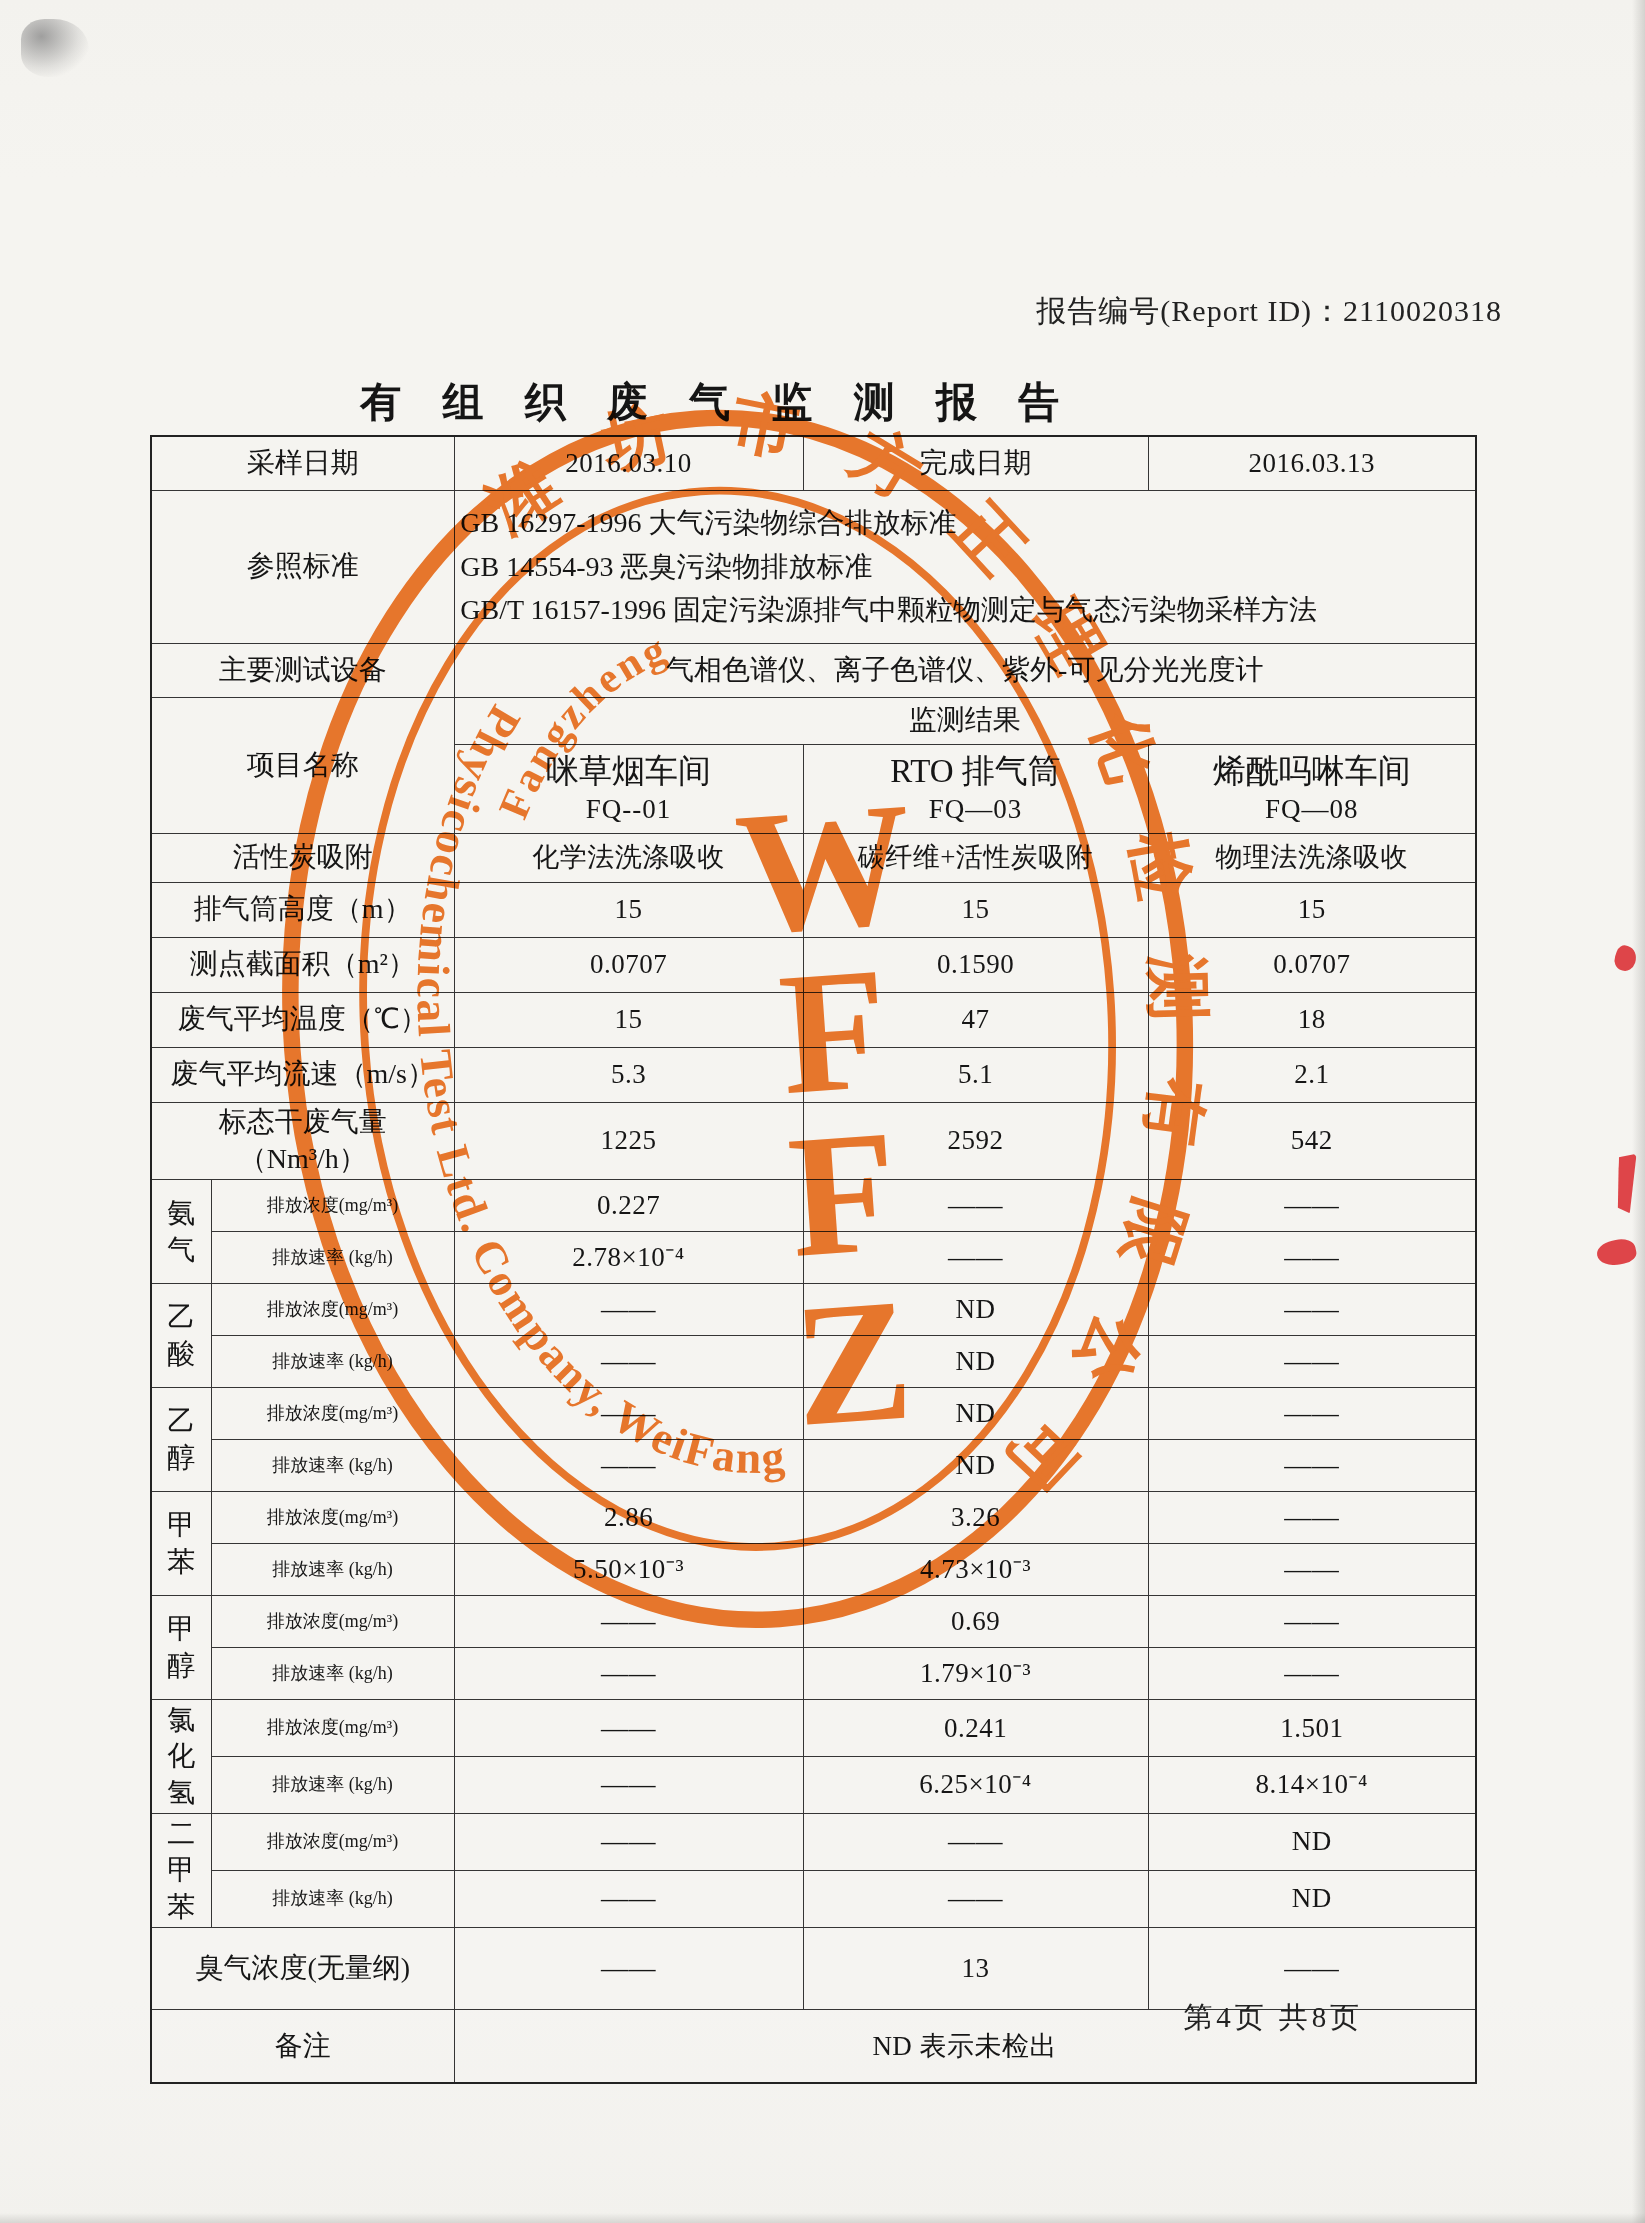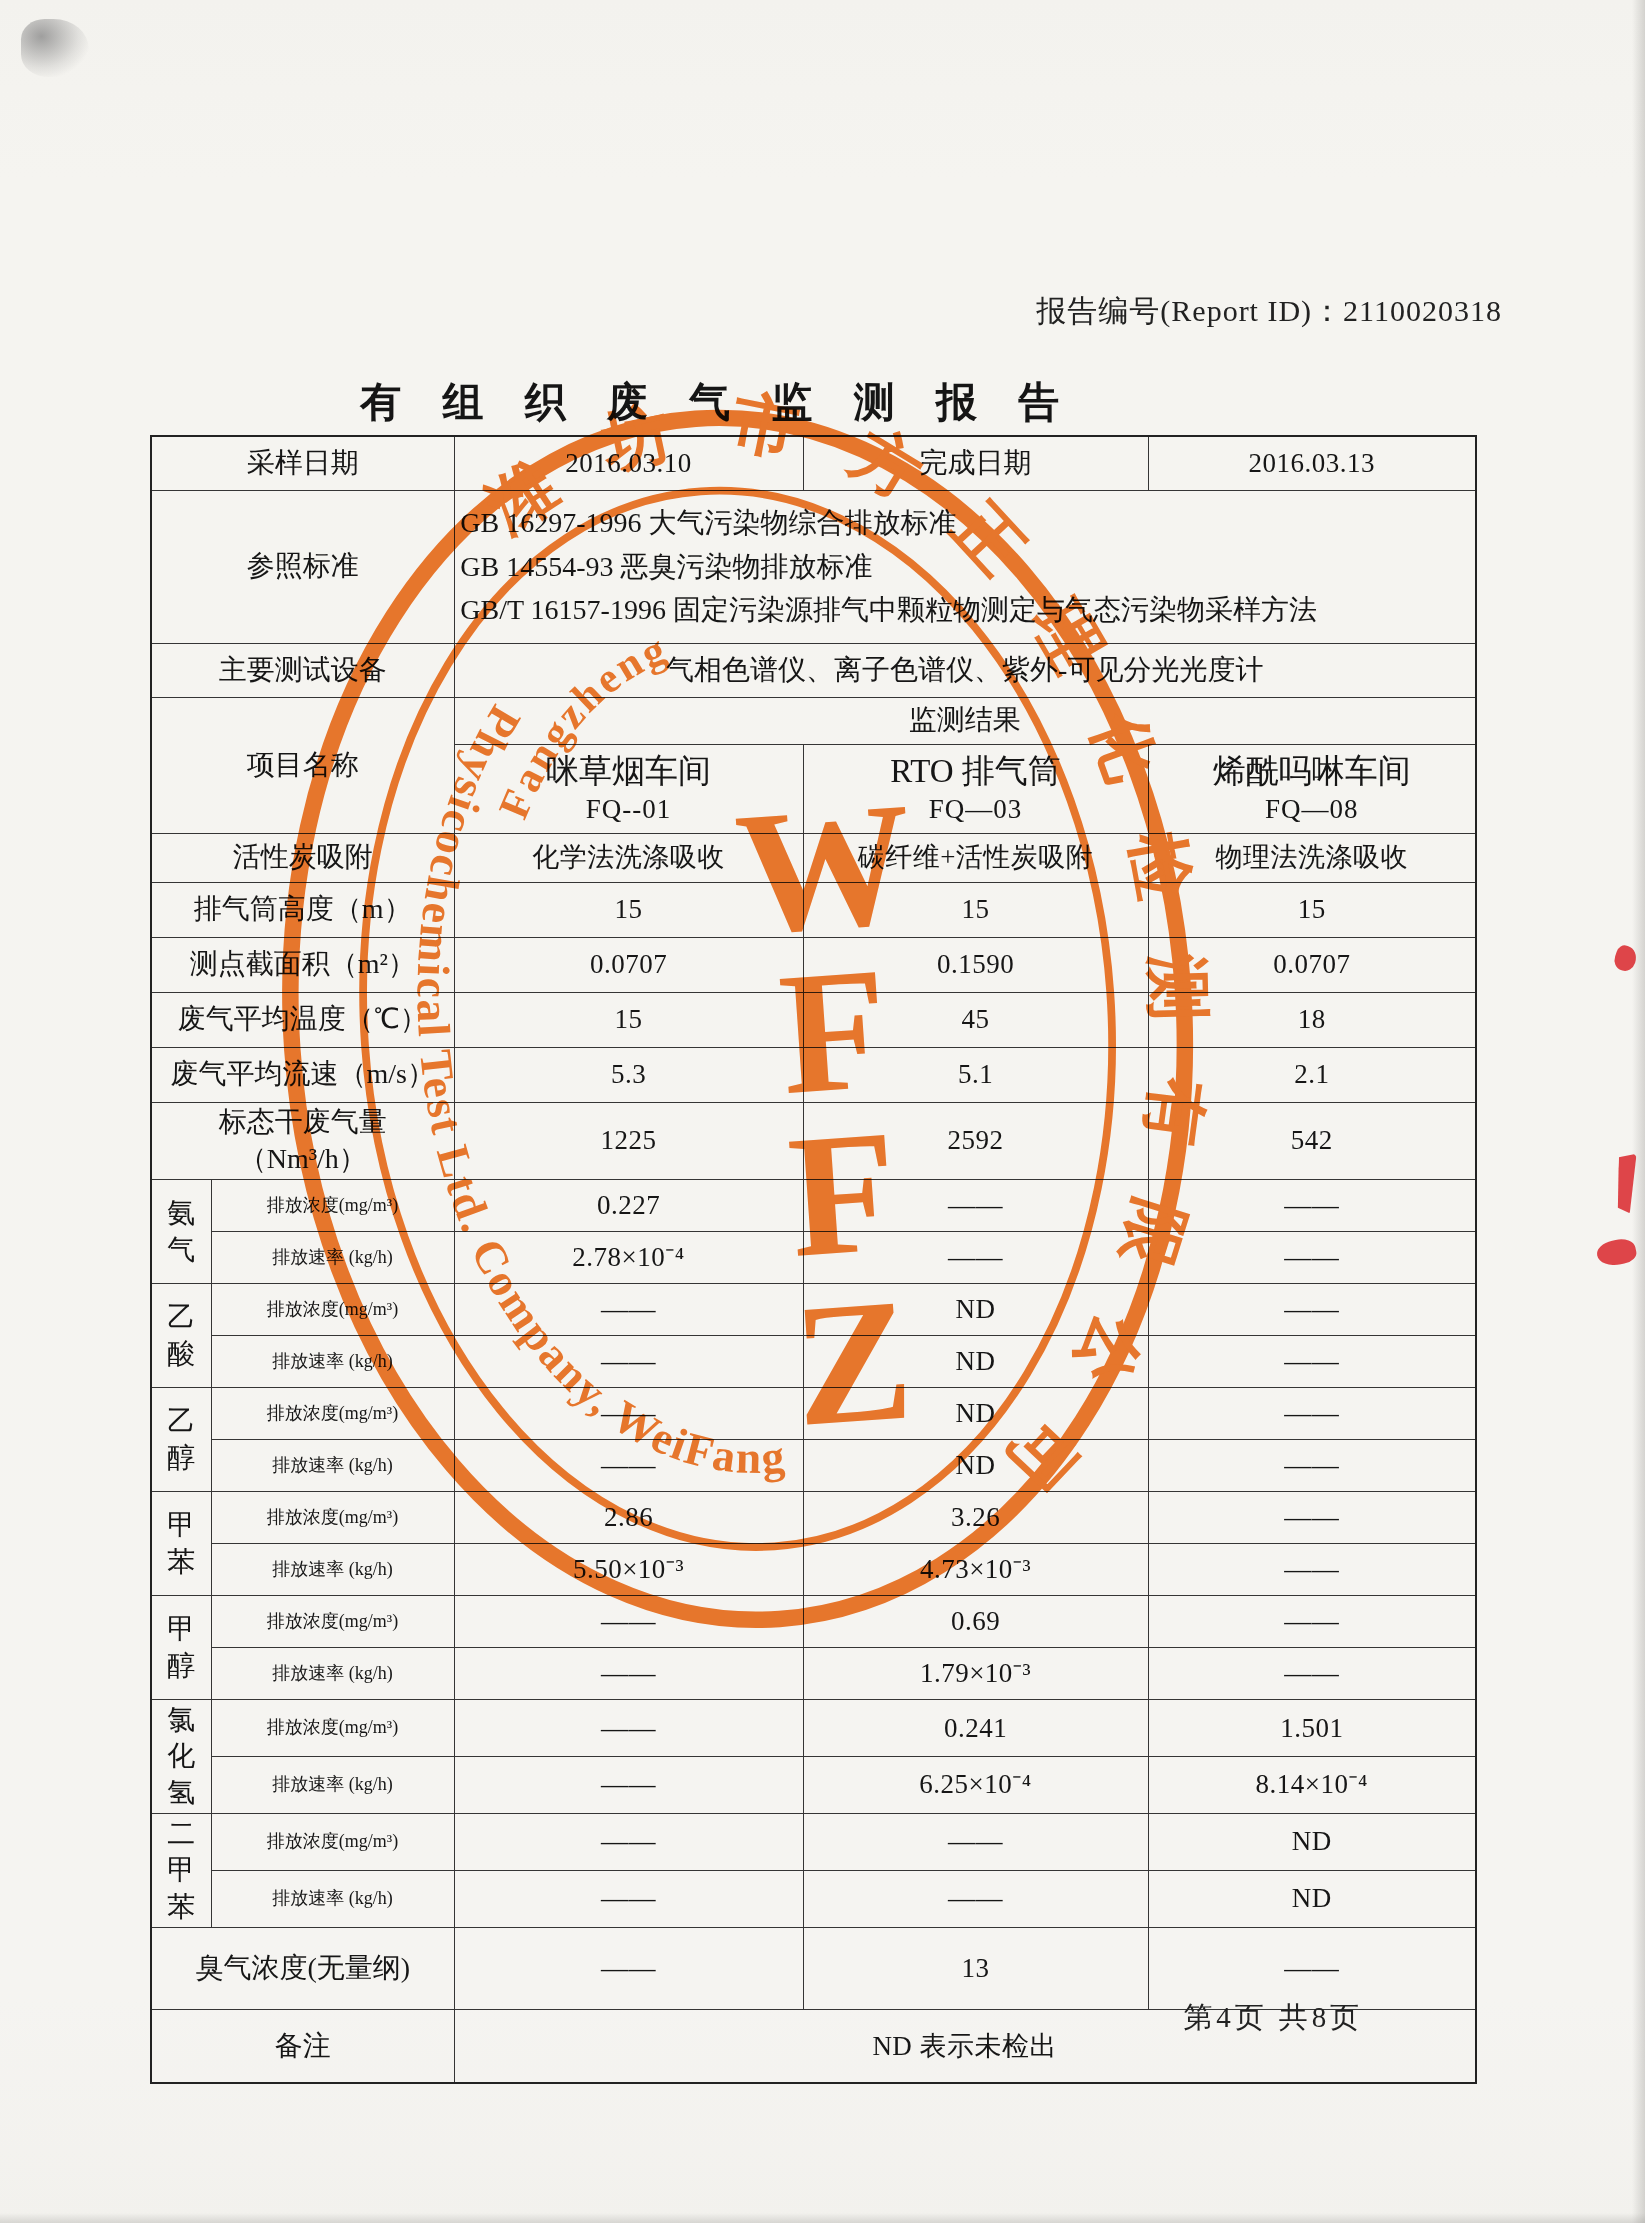--- a/index.html
+++ b/index.html
@@ -144,21 +144,21 @@
       </tr>
       <tr class="h57">
         <td class="lbl" colspan="2">测点截面积（m²）</td>
         <td class="val">0.0707</td>
         <td class="val">0.1590</td>
         <td class="val">0.0707</td>
       </tr>
       <tr class="h57">
         <td class="lbl" colspan="2">废气平均温度（℃）</td>
         <td class="val">15</td>
-        <td class="val">45</td>
+        <td class="val">47</td>
         <td class="val">18</td>
       </tr>
       <tr class="h57">
         <td class="lbl" colspan="2">废气平均流速（m/s）</td>
         <td class="val">5.3</td>
         <td class="val">5.1</td>
         <td class="val">2.1</td>
       </tr>
       <tr class="h57">
         <td class="lbl" colspan="2">标态干废气量（Nm³/h）</td>

